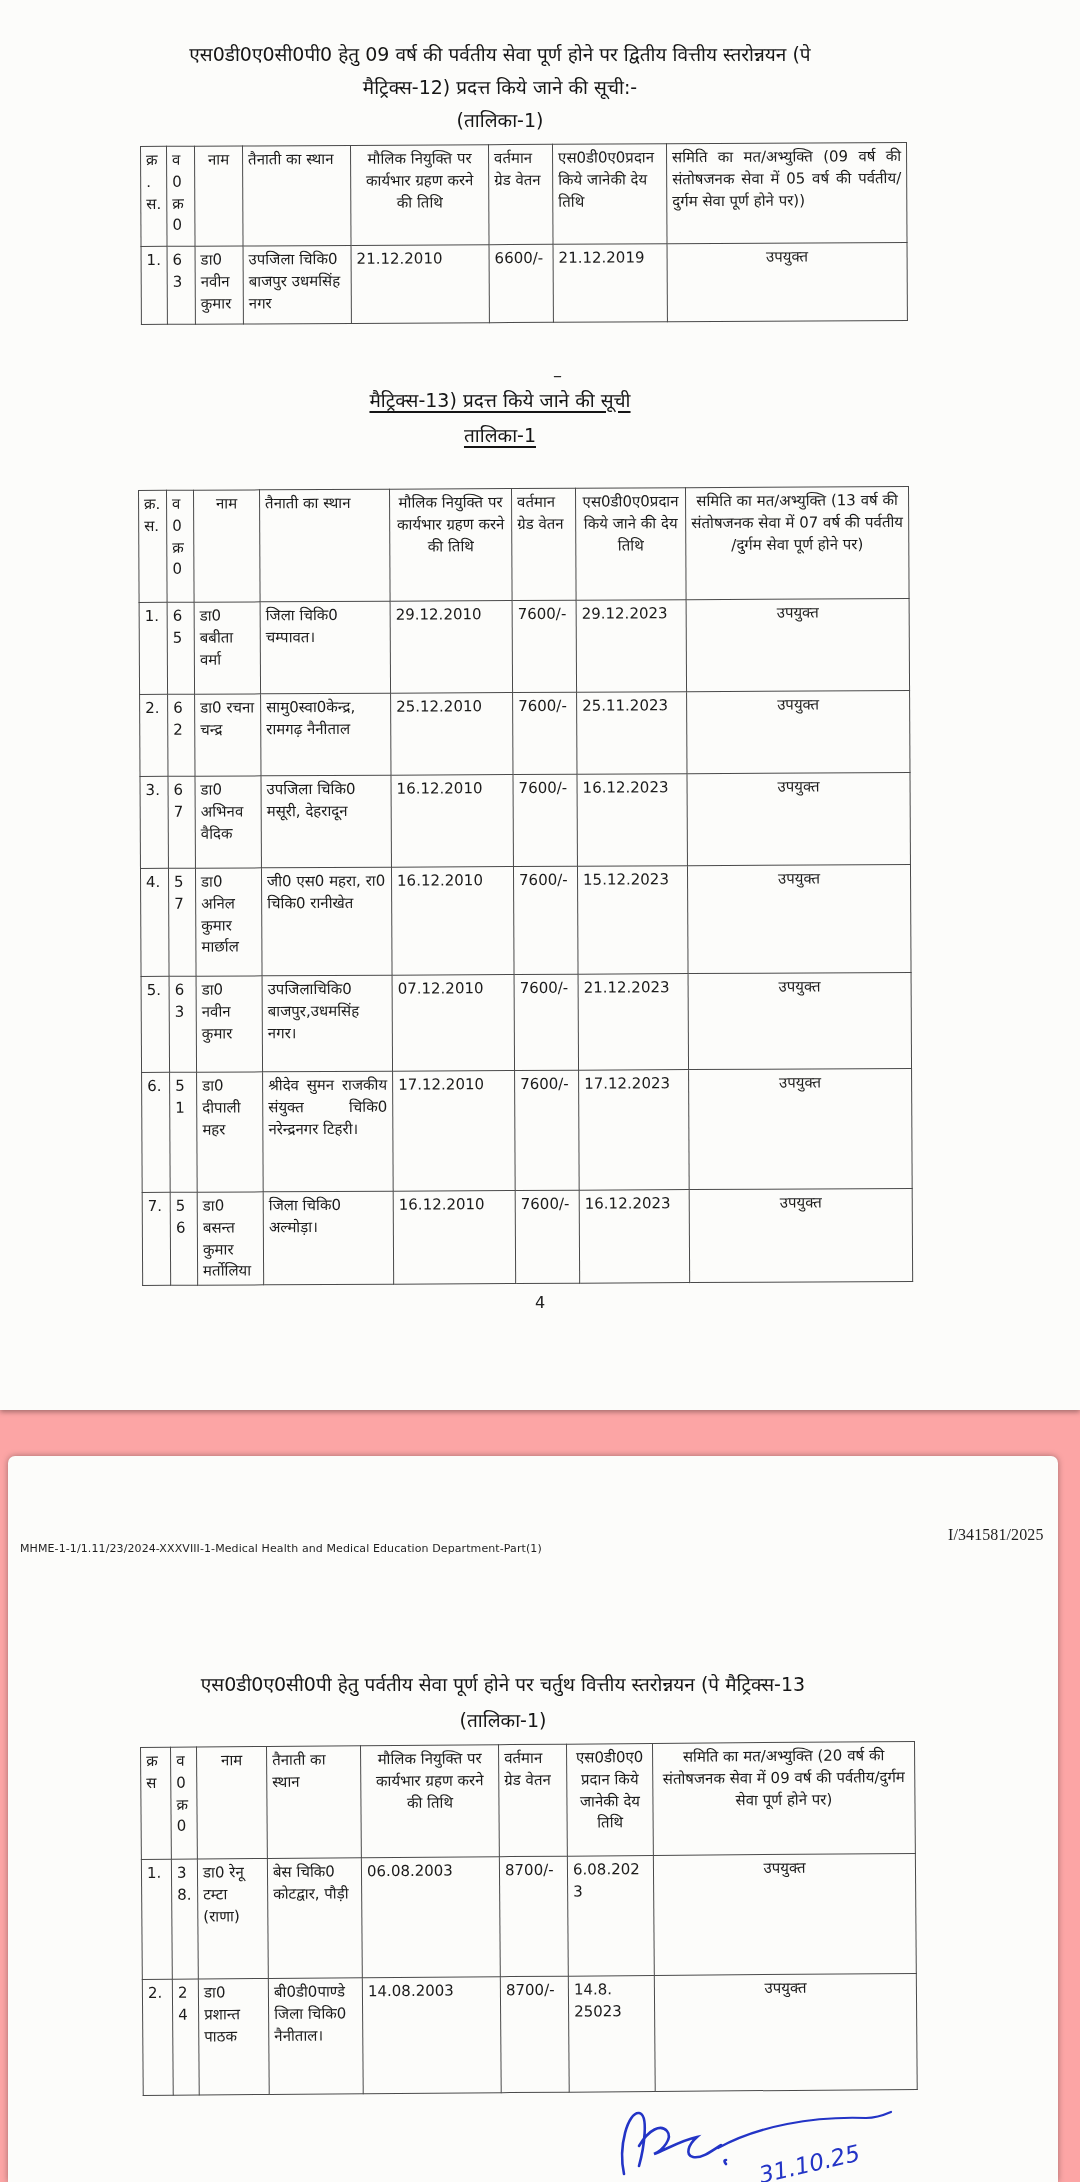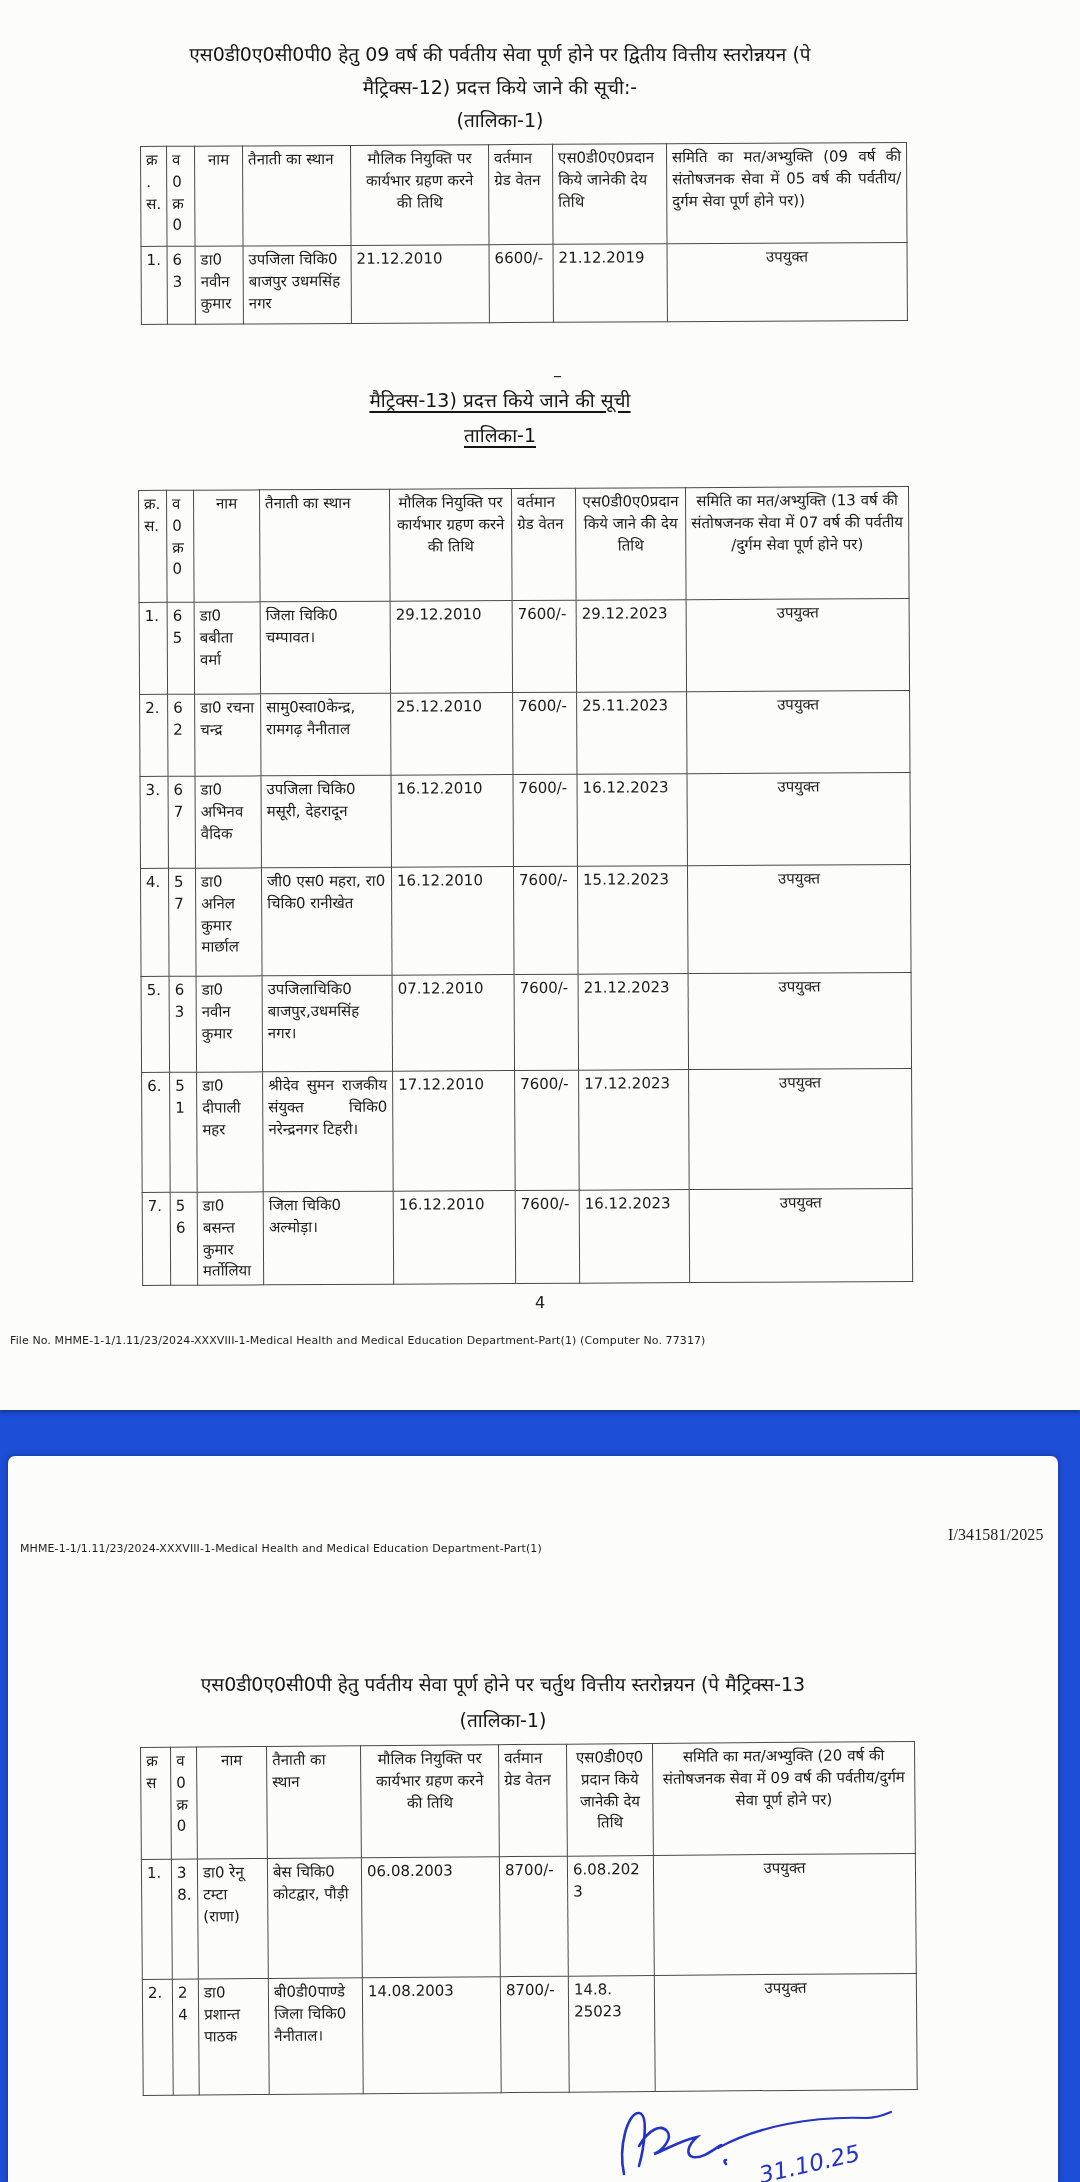--- a/index.html
+++ b/index.html
@@ -1,16 +1,16 @@
 <!DOCTYPE html>
 <html><head>
 <meta charset="utf-8">
 <style>
   html,body{margin:0;padding:0;background:#c9cbce;}
-  .canvas{position:relative;width:1080px;height:2182px;overflow:hidden;background:#1d4ed8;
+  .canvas{position:relative;width:1080px;height:2182px;overflow:hidden;background:#fca5a5;
           font-family:"DejaVu Sans","Liberation Sans",sans-serif;color:#1d1d1d;}
   .page{position:absolute;background:#fcfcfa;}
   .page1{top:0;left:0;width:1080px;height:1410px;box-shadow:0 2px 5px rgba(0,0,0,.35);}
   .page2{top:1456px;left:8px;width:1050px;height:726px;border-radius:7px 7px 0 0;
          box-shadow:0 0 6px rgba(0,0,0,.35);}
   .abs{position:absolute;}
   .h-block{position:absolute;text-align:center;font-size:19px;line-height:33px;color:#151515;}
   .uline div{text-decoration:underline;text-decoration-thickness:1.5px;text-underline-offset:4px;}
   .doc-table{position:absolute;border-collapse:collapse;table-layout:fixed;
              border:1.6px solid #3c3c3c;transform:rotate(-0.3deg);transform-origin:left top;}
@@ -169,21 +169,20 @@
         <td>16.12.2010</td>
         <td>7600/-</td>
         <td>16.12.2023</td>
         <td class="c">उपयुक्त</td>
       </tr>
     </tbody>
       </table>
 
     <div class="pgnum" style="top:1293px;">4</div>
 
-    <div class="abs small-latin" style="top:1334px;left:10px;width:1000px;">File No. MHME-1-1/1.11/23/2024-XXXVIII-1-Medical Health and Medical Education Department-Part(1) (Computer No. 77317)</div>
   </section>
 
   <section class="page page2">
 
     <div class="abs small-latin" style="top:86px;left:12px;width:760px;">MHME-1-1/1.11/23/2024-XXXVIII-1-Medical  Health  and  Medical  Education  Department-Part(1)</div>
     <div class="abs small-latin" style="top:70px;left:940px;font-size:16px;font-family:Liberation Serif, serif;">I/341581/2025</div>
 
     <div class="h-block" style="top:190px;left:95px;width:800px;line-height:36px;margin-top:20px;">
       <div>एस0डी0ए0सी0पी हेतु पर्वतीय सेवा पूर्ण होने पर चर्तुथ वित्तीय स्तरोन्नयन (पे मैट्रिक्स-13</div>
       <div>(तालिका-1)</div>

